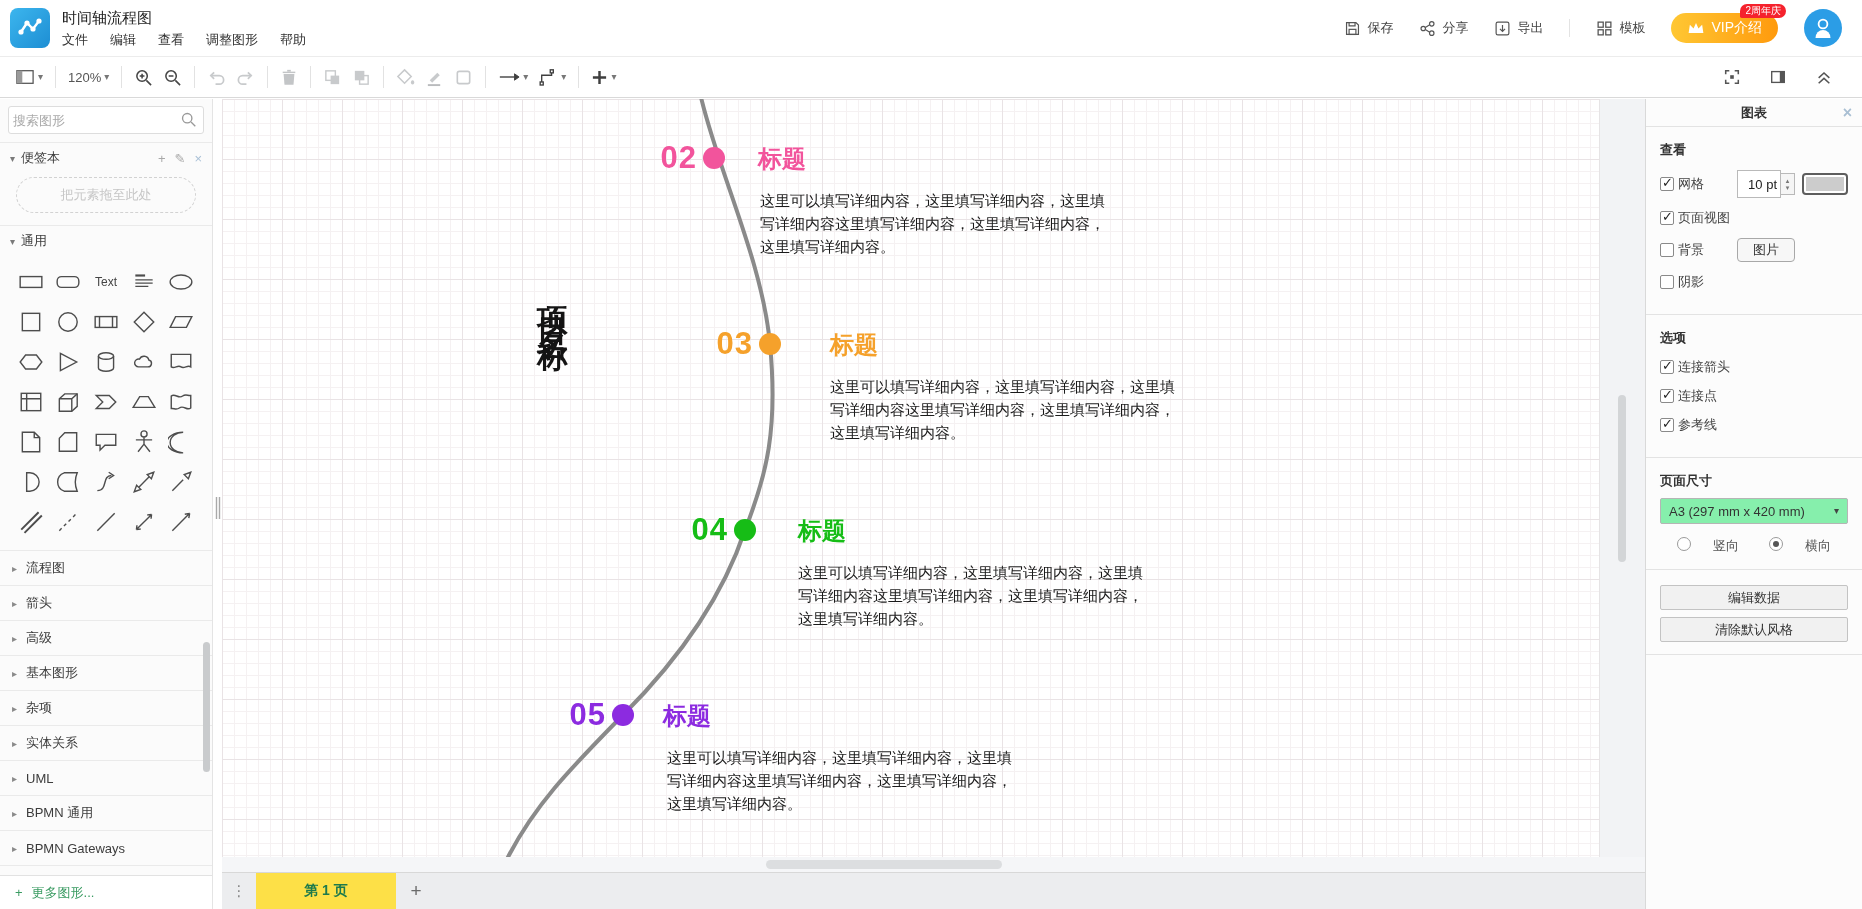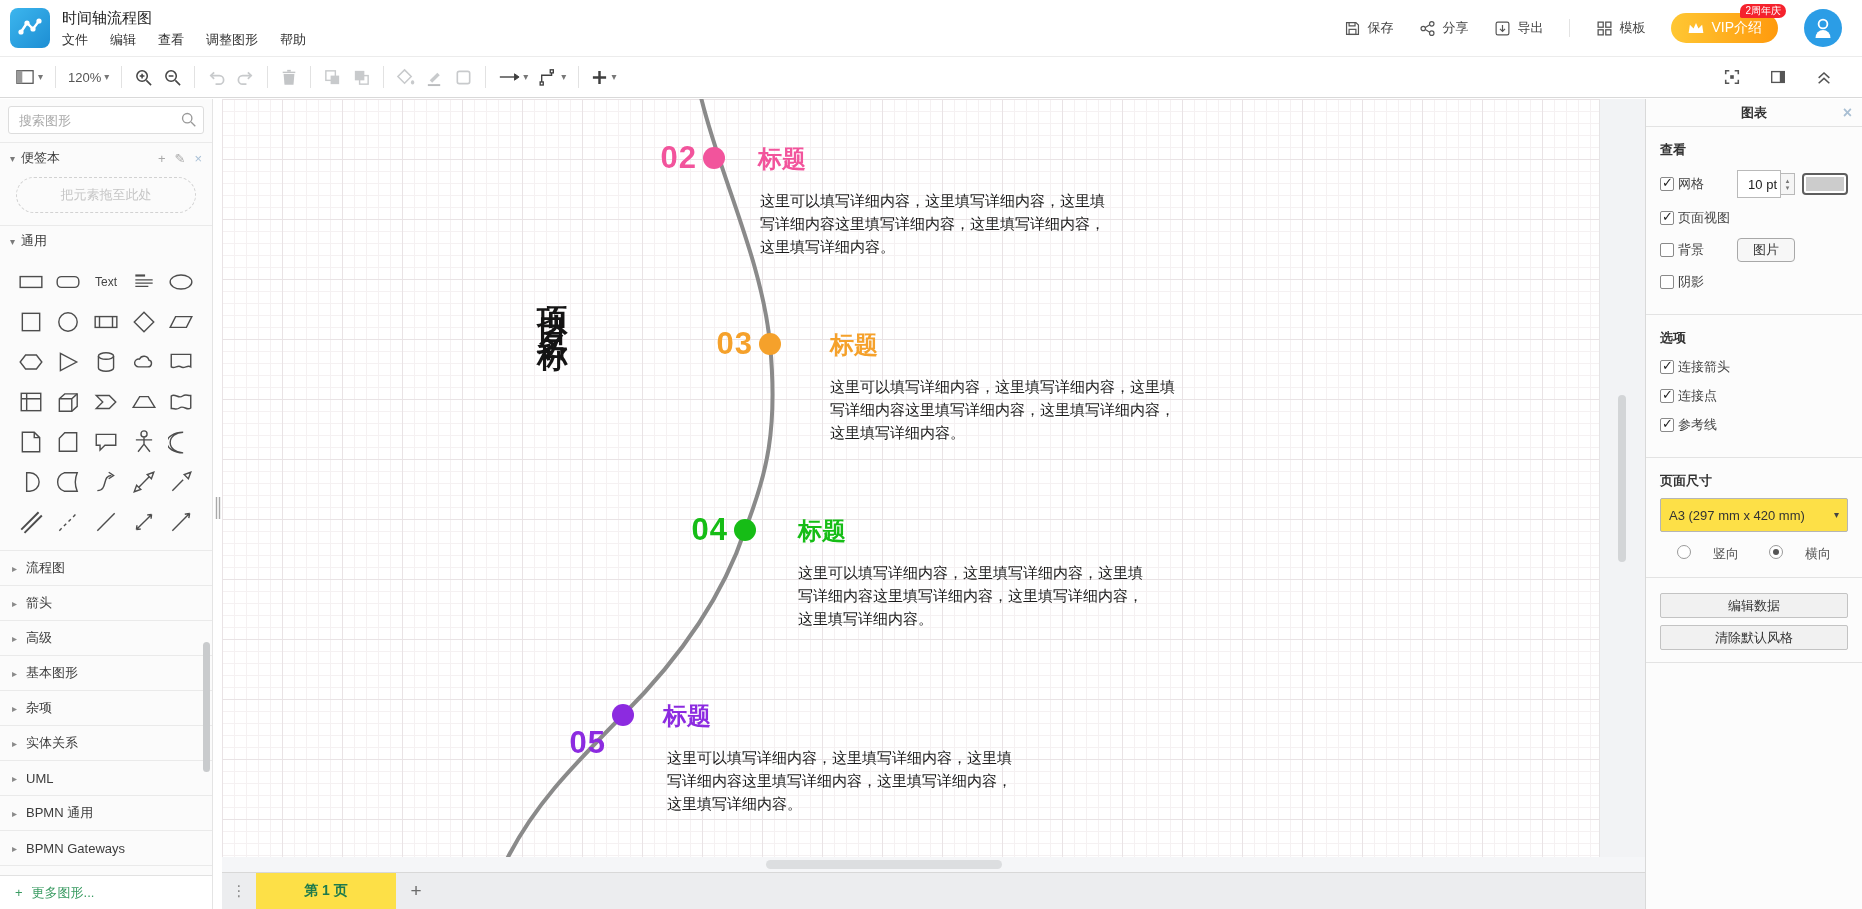--- a/index.html
+++ b/index.html
@@ -22,21 +22,21 @@
   
   .tbar{position:absolute;left:0;top:56px;width:100%;height:42px;border-top:1px solid #ececec;border-bottom:1px solid #d9d9d9;display:flex;align-items:center;padding:0 10px;background:#fff}
   .tb{display:flex;align-items:center;gap:3px;padding:4px 5px;cursor:pointer}
   .zoomtxt{font-size:13px;color:#555}
   .caret{font-size:10px;color:#777;line-height:10px}
   .sep{width:1px;height:22px;background:#e2e2e2;margin:0 7px;flex:none}
   .tbar-right{margin-left:auto;display:flex;align-items:center;gap:18px;padding-right:14px}
   
   .side{position:absolute;left:0;top:99px;width:213px;height:810px;background:#fbfbfb;border-right:1px solid #e4e4e4;overflow:hidden}
   .search-row{margin:7px 8px 8px;position:relative}
-  .search-row input{width:100%;height:28px;border:1px solid #ddd;border-radius:3px;background:#fff;font-size:13px;padding:0 28px 0 10px;color:#333;outline:none}
+  .search-row input{width:100%;height:28px;border:1px solid #ddd;border-radius:3px;background:#fff;font-size:13px;padding:0 28px 0 4px;color:#333;outline:none}
   .search-row input::placeholder{color:#a9a9a9}
   .search-ic{position:absolute;right:7px;top:5px}
   .sec-hd{display:flex;align-items:center;height:31px;padding:0 10px;font-size:13px;color:#3c3c3c;border-top:1px solid #eaeaea}
   .sec-hd .caretd{color:#7a7a7a;font-size:10px;margin-right:6px}
   .note-tools{margin-left:auto;display:flex;gap:9px;font-size:13px}
   .nt-plus{color:#a8a8a8}.nt-pen{color:#a8a8a8}.nt-x{color:#a9c0d6}
   .dropzone{margin:4px 16px 12px;height:36px;border:1px dashed #d2d2d2;border-radius:18px;display:flex;align-items:center;justify-content:center;color:#c6c6c6;font-size:13px}
   .shapes{display:grid;grid-template-columns:repeat(5,1fr);padding:10px 12px 12px;row-gap:8px;justify-items:center}
   .shape{width:32px;height:32px;display:flex;align-items:center;justify-content:center;cursor:pointer}
   .shape svg{stroke:#4d4d4d;fill:none;stroke-width:1.3}
@@ -78,21 +78,21 @@
   .cb.on::after{content:"✓";position:absolute;left:1px;top:-3px;font-size:13px;font-weight:bold;color:#222}
   .radio{width:14px;height:14px;border:1px solid #9a9a9a;border-radius:50%;background:#fff;position:relative;flex:none;cursor:pointer}
   .radio.on::after{content:"";position:absolute;left:3px;top:3px;width:6px;height:6px;border-radius:50%;background:#555}
   .rightgrp{margin-left:auto;display:flex;align-items:center}
   .num-input{width:44px;height:28px;border:1px solid #b9b9b9;background:#fff;text-align:right;font-size:13px;padding:0 3px;color:#222;outline:none}
   .spin{width:14px;height:22px;border:1px solid #b9b9b9;border-left:none;display:flex;flex-direction:column;align-items:center;justify-content:center;color:#777;background:#f5f5f5;cursor:pointer}
   .spin span{font-size:7px;line-height:7px}
   .swatch{width:46px;height:22px;border:2px solid #5d5d5d;border-radius:4px;background:#fff;margin-left:7px;padding:2px;cursor:pointer}
   .swatch div{width:100%;height:100%;background:#ccc}
   .img-btn{height:24px;padding:0 15px;border:1px solid #a8a8a8;border-radius:4px;background:#f7f7f7;font-size:13px;color:#333;margin-left:29px;cursor:pointer}
-  .select{height:34px;border:1px solid #b5b5b5;border-radius:2px;background:#fde047;display:flex;align-items:center;justify-content:space-between;padding:0 8px;margin-top:8px;color:#333;cursor:pointer}
+  .select{height:26px;border:1px solid #b5b5b5;border-radius:2px;background:#86efac;display:flex;align-items:center;justify-content:space-between;padding:0 8px;margin-top:8px;color:#333;cursor:pointer}
   .select .caret{color:#444}
   .radios{display:flex;gap:30px;justify-content:center;margin:13px 0 2px;color:#555}
   .radios label{display:flex;align-items:flex-start;gap:22px}
   .p-btn{display:block;width:100%;height:25px;background:#f1f1f1;border:1px solid #c3c3c3;border-radius:2px;font-size:13px;color:#333;margin:7px 0 0;text-align:center;line-height:23px;cursor:pointer}
 </style>
 </head>
 <body>
 
 <div class="app">
 
@@ -574,21 +574,21 @@
       <div class="tl-num" style="left: 461px; top: 225px; color: rgb(245, 161, 43);">03</div>
       <div class="tl-dot" style="left: 537px; top: 234px; background-color: rgb(245, 161, 43);"></div>
       <div class="tl-title" style="left: 608px; top: 230px; color: rgb(245, 161, 43);">标题</div>
       <div class="tl-desc" style="left:608px;top:276px">这里可以填写详细内容，这里填写详细内容，这里填写详细内容这里填写详细内容，这里填写详细内容，这里填写详细内容。</div>
 
       <div class="tl-num" style="left: 436px; top: 411px; color: rgb(22, 189, 22);">04</div>
       <div class="tl-dot" style="left: 512px; top: 420px; background-color: rgb(22, 189, 22);"></div>
       <div class="tl-title" style="left: 576px; top: 416px; color: rgb(22, 189, 22);">标题</div>
       <div class="tl-desc" style="left:576px;top:462px">这里可以填写详细内容，这里填写详细内容，这里填写详细内容这里填写详细内容，这里填写详细内容，这里填写详细内容。</div>
 
-      <div class="tl-num" style="left: 314px; top: 624px; color: rgb(140, 43, 224);">05</div>
+      <div class="tl-num" style="left: 314px; top: 596px; color: rgb(140, 43, 224);">05</div>
       <div class="tl-dot" style="left: 390px; top: 605px; background-color: rgb(140, 43, 224);"></div>
       <div class="tl-title" style="left: 441px; top: 601px; color: rgb(140, 43, 224);">标题</div>
       <div class="tl-desc" style="left:445px;top:647px">这里可以填写详细内容，这里填写详细内容，这里填写详细内容这里填写详细内容，这里填写详细内容，这里填写详细内容。</div>
     </div>
     <div class="gutter"></div>
     <div class="vscroll"></div>
     <div class="hstrip">
       <div class="hthumb"></div>
     </div>
     <div class="tabbar">

